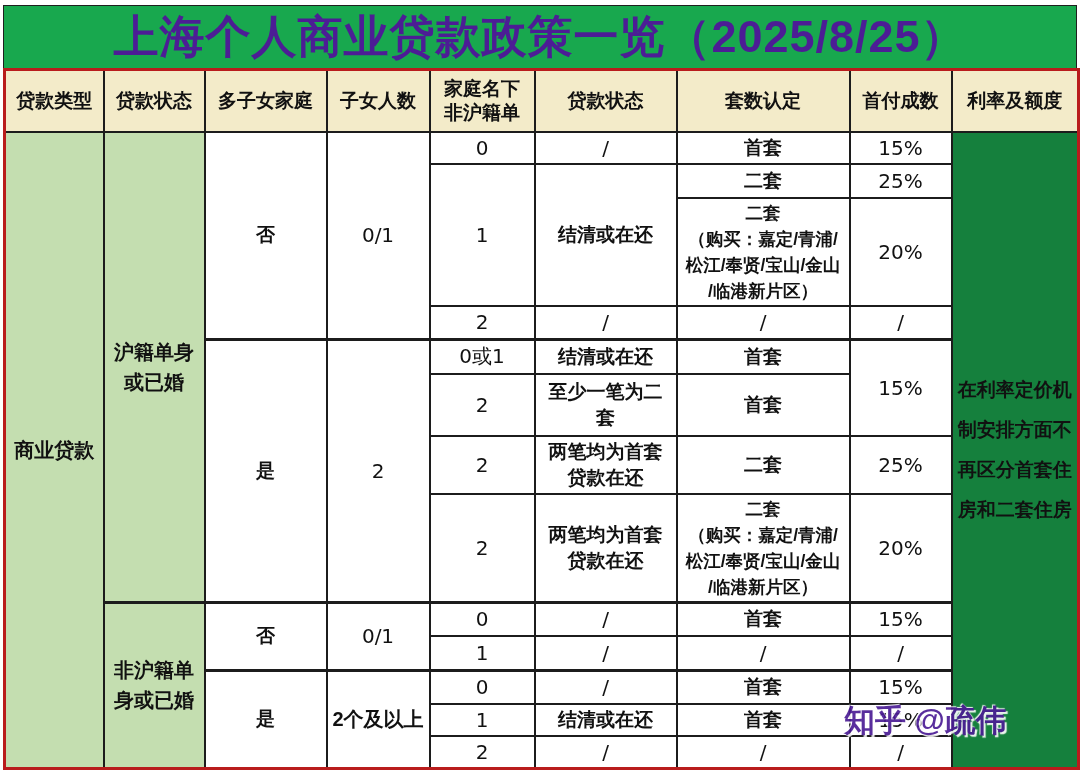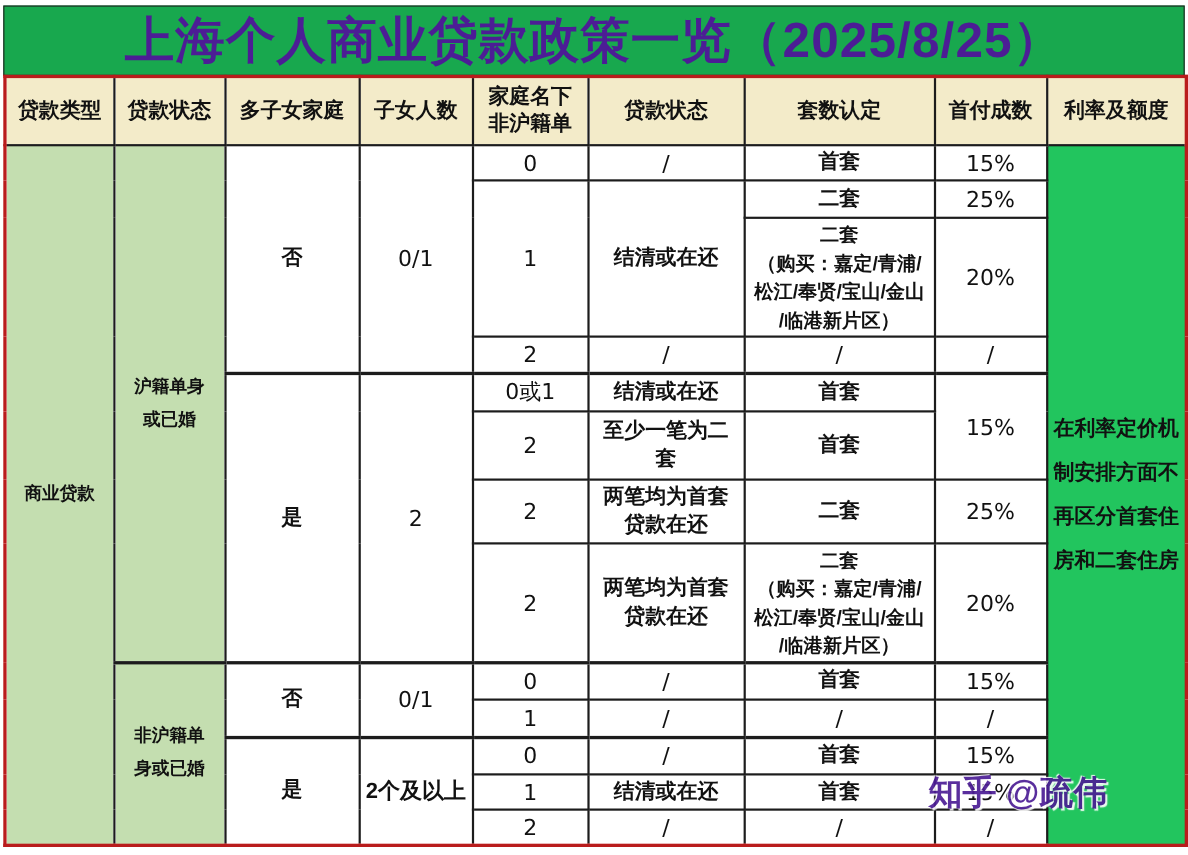--- a/index.html
+++ b/index.html
@@ -23,25 +23,25 @@
     border:3px solid #b91c1c;
   }
   table.policy th, table.policy td{
     border:2px solid #1c1c1c;
     text-align:center;vertical-align:middle;
     padding:1px 3px;overflow:hidden;
   }
   thead th{
     background:#F3EBC9;font-size:19px;font-weight:700;line-height:24px;
   }
-  td.green{background:#C4DEB0;font-weight:700;font-size:16px;line-height:30px;}
+  td.green{background:#C4DEB0;font-weight:700;font-size:20px;line-height:30px;}
   td.cn{font-weight:700;font-size:19px;line-height:26px;}
   td.num{font-weight:500;font-size:20px;font-family:"DejaVu Sans","Liberation Sans",sans-serif;}
   td.area{font-weight:700;font-size:17.5px;line-height:26px;}
-  td.rate{font-weight:700;font-size:19px;line-height:40px;background:#22c55e;}
+  td.rate{font-weight:700;font-size:19px;line-height:40px;background:#15803d;}
   .pre{white-space:pre-line;}
   tr.group-start td{border-top-width:3px;margin-left:35px;}
   
   #watermark{
     position:absolute;left:844px;top:700px;z-index:5;
     font-size:31px;font-weight:700;color:#4c1d95;opacity:.92;white-space:nowrap;
     text-shadow:2px 2px 1px #ffffff,-1px -1px 1px #ffffff;
   }
 </style>
 </head>

